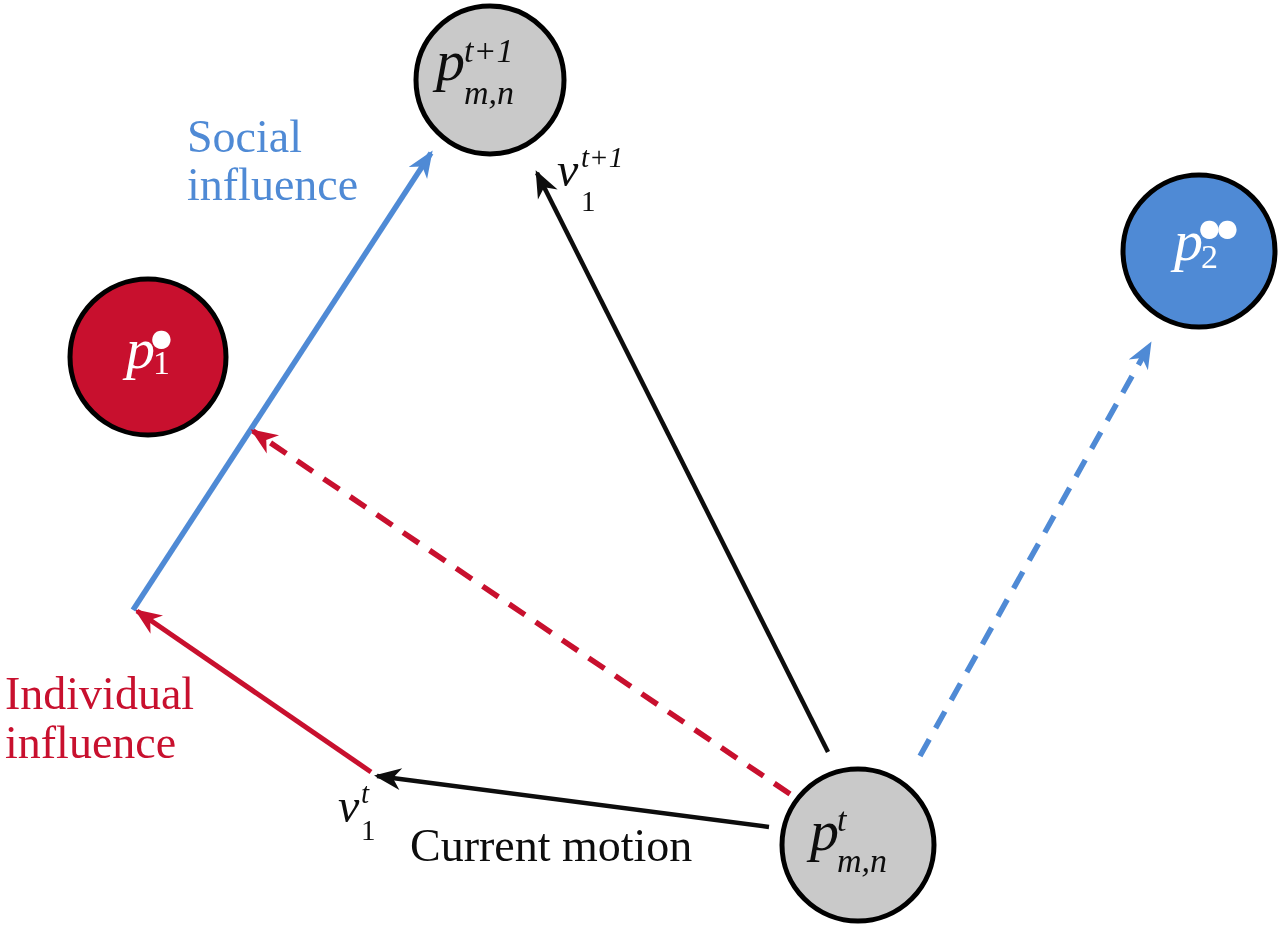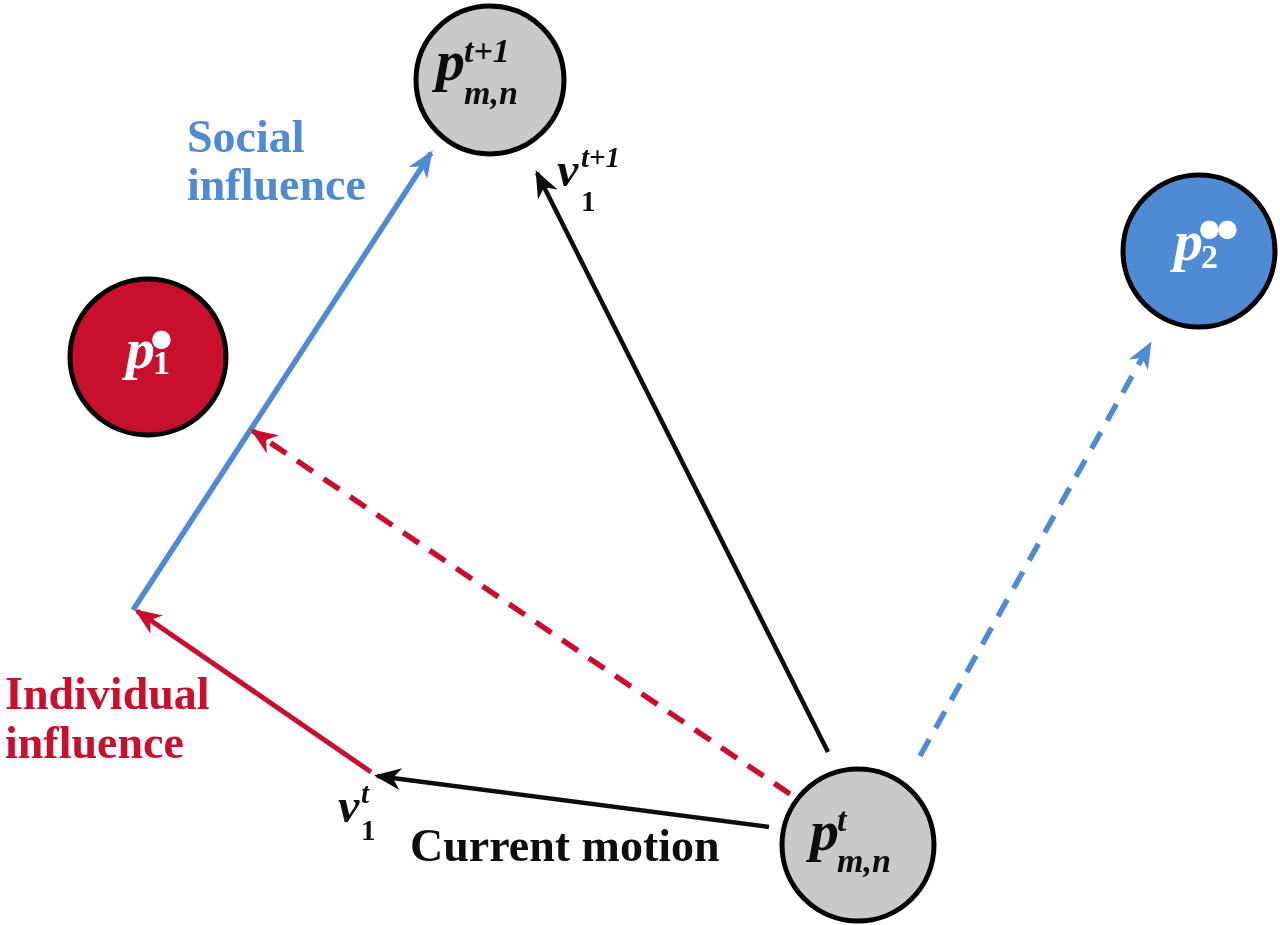--- a/index.html
+++ b/index.html
@@ -4,21 +4,21 @@
 <style>
   html, body {
     margin: 0;
     padding: 0;
     background: #ffffff;
     width: 1280px;
     height: 925px;
     overflow: hidden;
     font-family: "Liberation Serif", serif;
   }
-  .canvas { position: relative; width: 1280px; height: 656px; font-weight: bold; }
+  .canvas { position: relative; width: 1280px; height: 656px; }
   svg { display: block; }
 
   
   .blue-stroke  { stroke: var(--c-blue); }
   .red-stroke   { stroke: var(--c-red); }
   .black-stroke { stroke: var(--c-black); }
   .blue-fill  { fill: var(--c-blue); }
   .red-fill   { fill: var(--c-red); }
   .black-fill { fill: var(--c-black); }
   .gray-node  { fill: var(--c-node_gray); }

